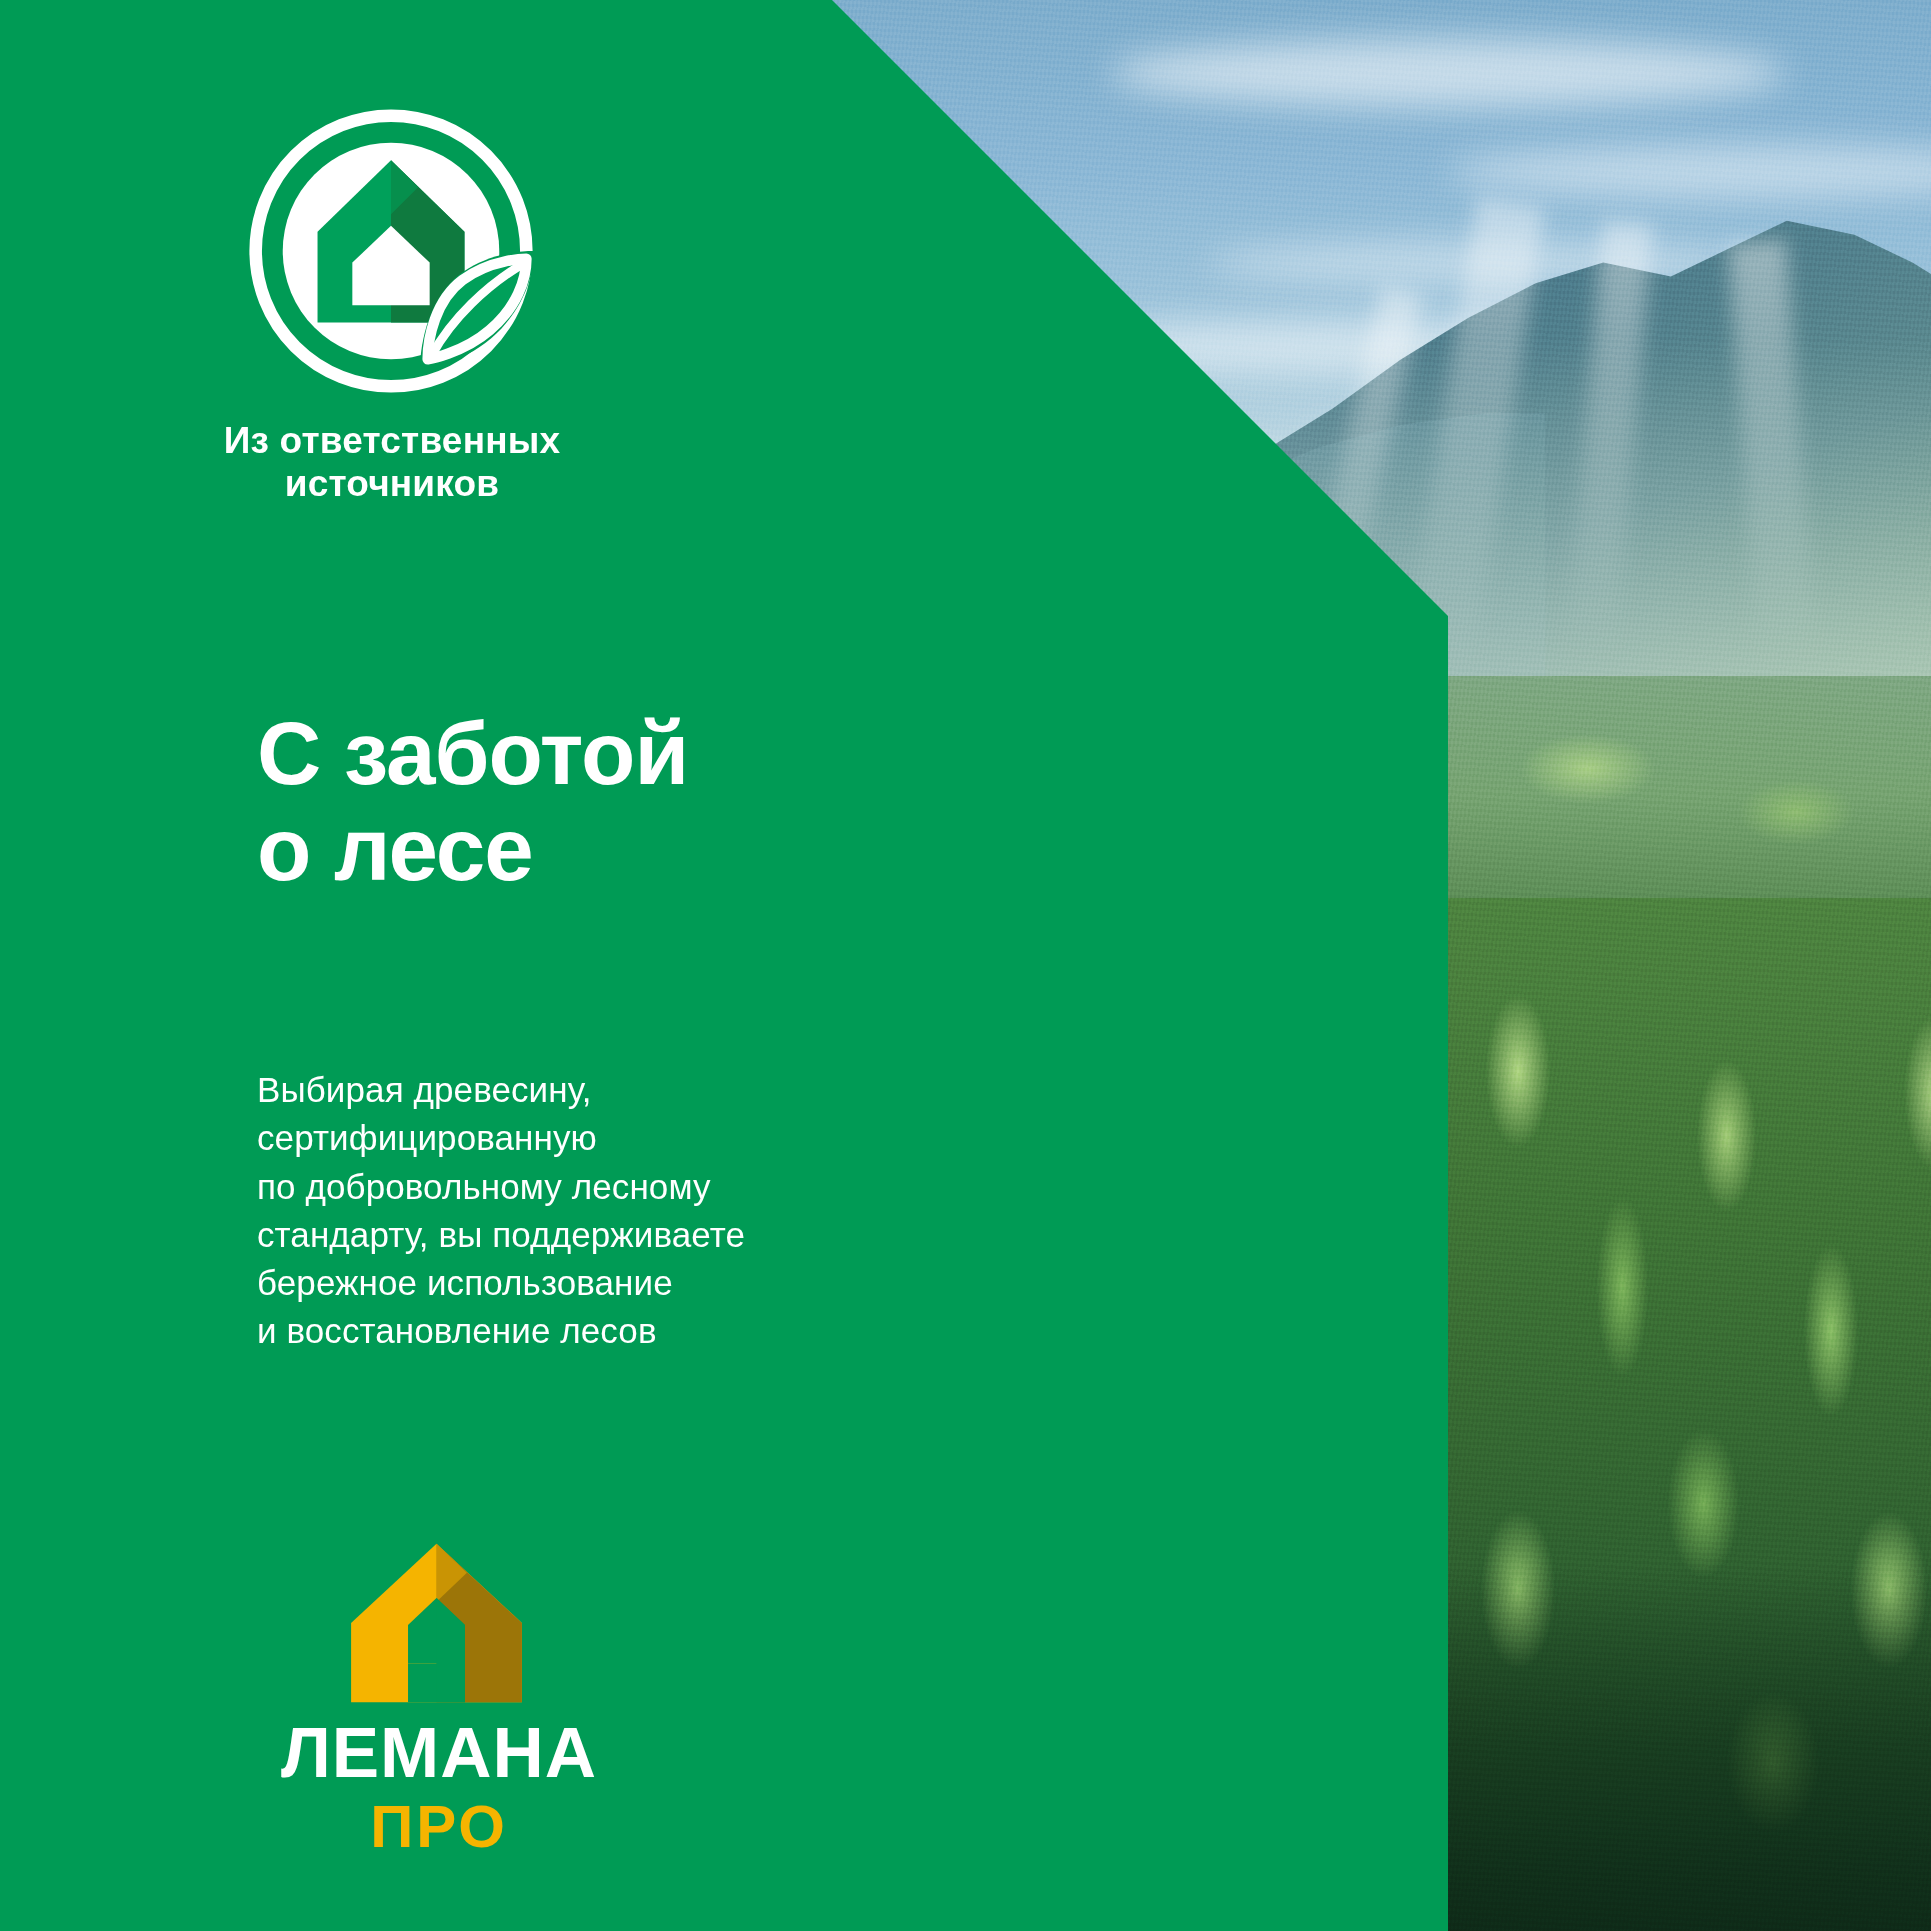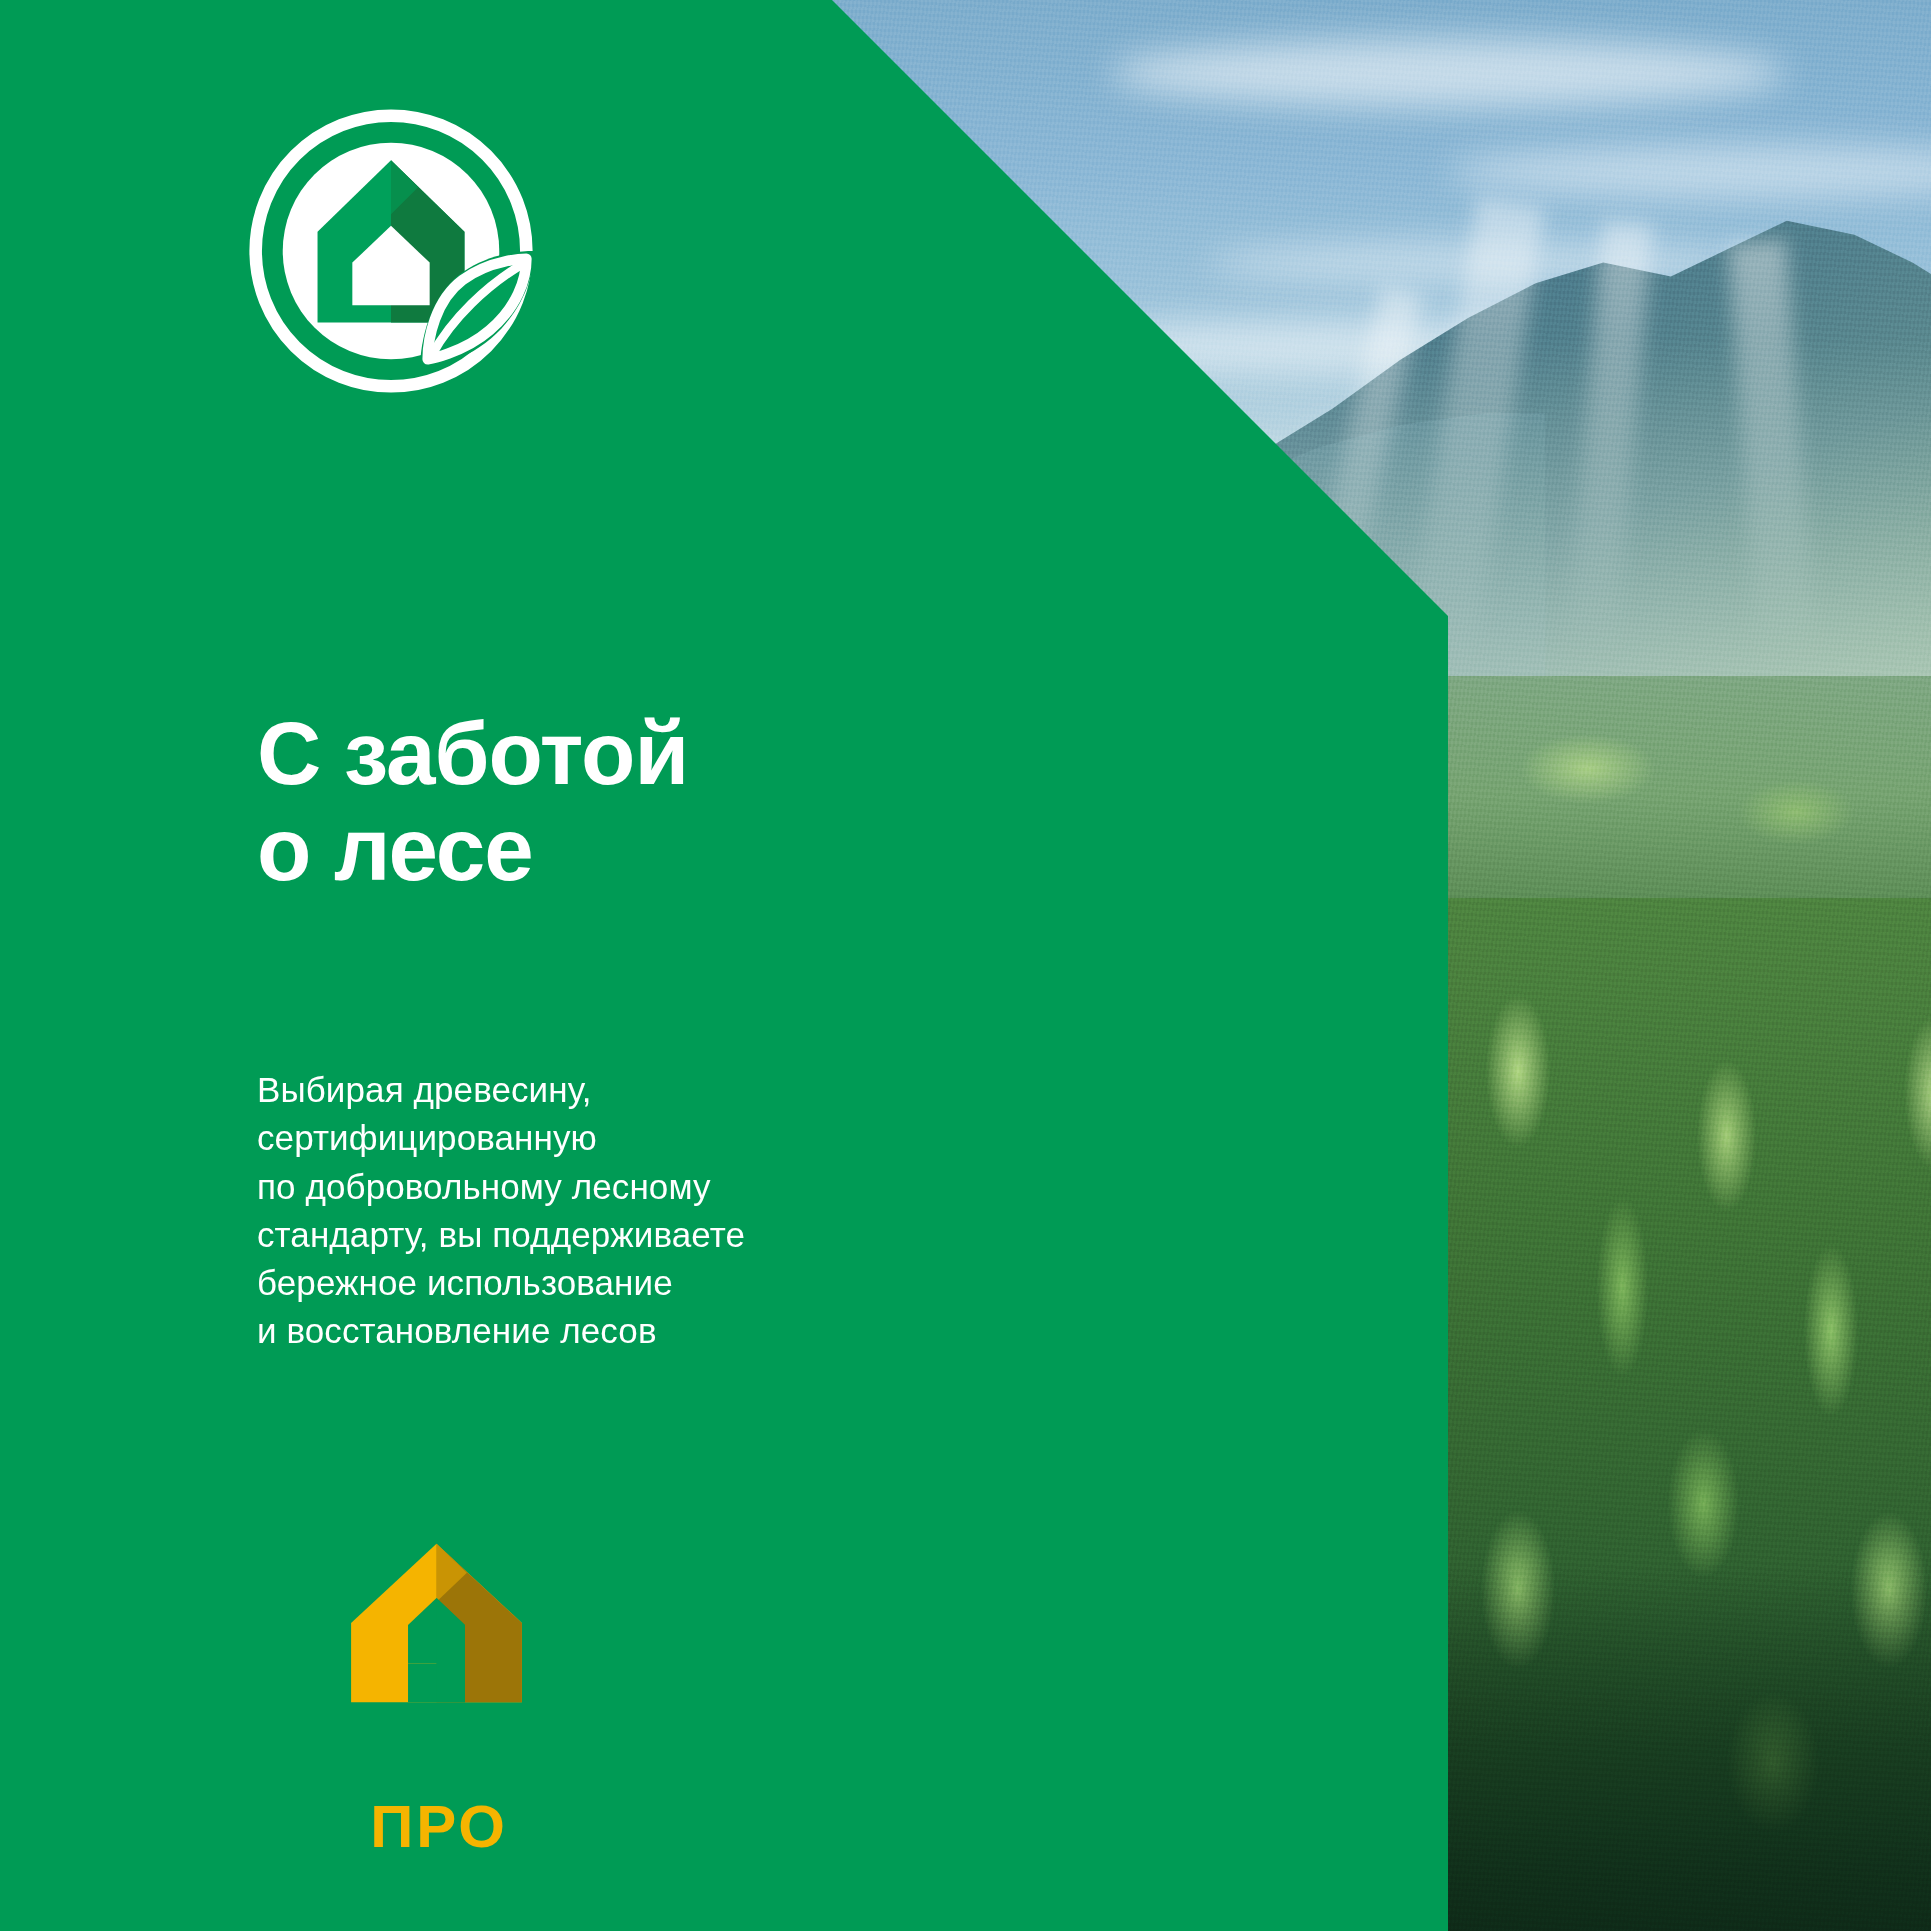--- a/index.html
+++ b/index.html
@@ -220,20 +220,22 @@
                C180 272 222 268 254 240 C286 212 298 176 298 150 Z" fill="#009B55"></path>
       <path d="M290 158 C290 158 254 158 224 180 C196 201 188 240 188 262
                C188 262 224 256 252 232 C280 208 290 180 290 158 Z" fill="#00A05A" stroke="#FFFFFF" stroke-width="11" stroke-linejoin="round"></path>
 
       <path d="M282 166 C250 186 214 218 192 258" fill="none" stroke="#FFFFFF" stroke-width="9" stroke-linecap="round"></path>
 
       <path d="M236 118 L300 118 L300 300 L170 300 Z" fill="none"></path>
     </svg>
   </div>
 
+  <div class="badge-caption">Из ответственных
+источников</div>
 
   <h1 class="headline">С заботой
 о лесе</h1>
 
   <p class="body-copy">Выбирая древесину,
 сертифицированную
 по добровольному лесному
 стандарту, вы поддерживаете
 бережное использование
 и восстановление лесов</p>
@@ -246,17 +248,18 @@
 
         <path d="M92.5 4 L181 86 L181 168 L92.5 168 Z" fill="#9C7508"></path>
 
         <path d="M92.5 4 L124 34 L92.5 64 Z" fill="#F5B400" opacity=".5"></path>
 
         <path d="M92.5 60 L122 88 L122 128 L63 128 L63 88 Z" fill="#009B55"></path>
         <path d="M63 128 L122 128 L122 168 L63 168 Z" fill="#009B55"></path>
         <path d="M92.5 60 L122 88 L122 168 L92.5 168 Z" fill="#009B55"></path>
       </svg>
     </div>
+    <div class="brand-word">ЛЕМАНА</div>
     <div class="brand-pro">ПРО</div>
   </div>
 
 </div>
 
 
 </body></html>

